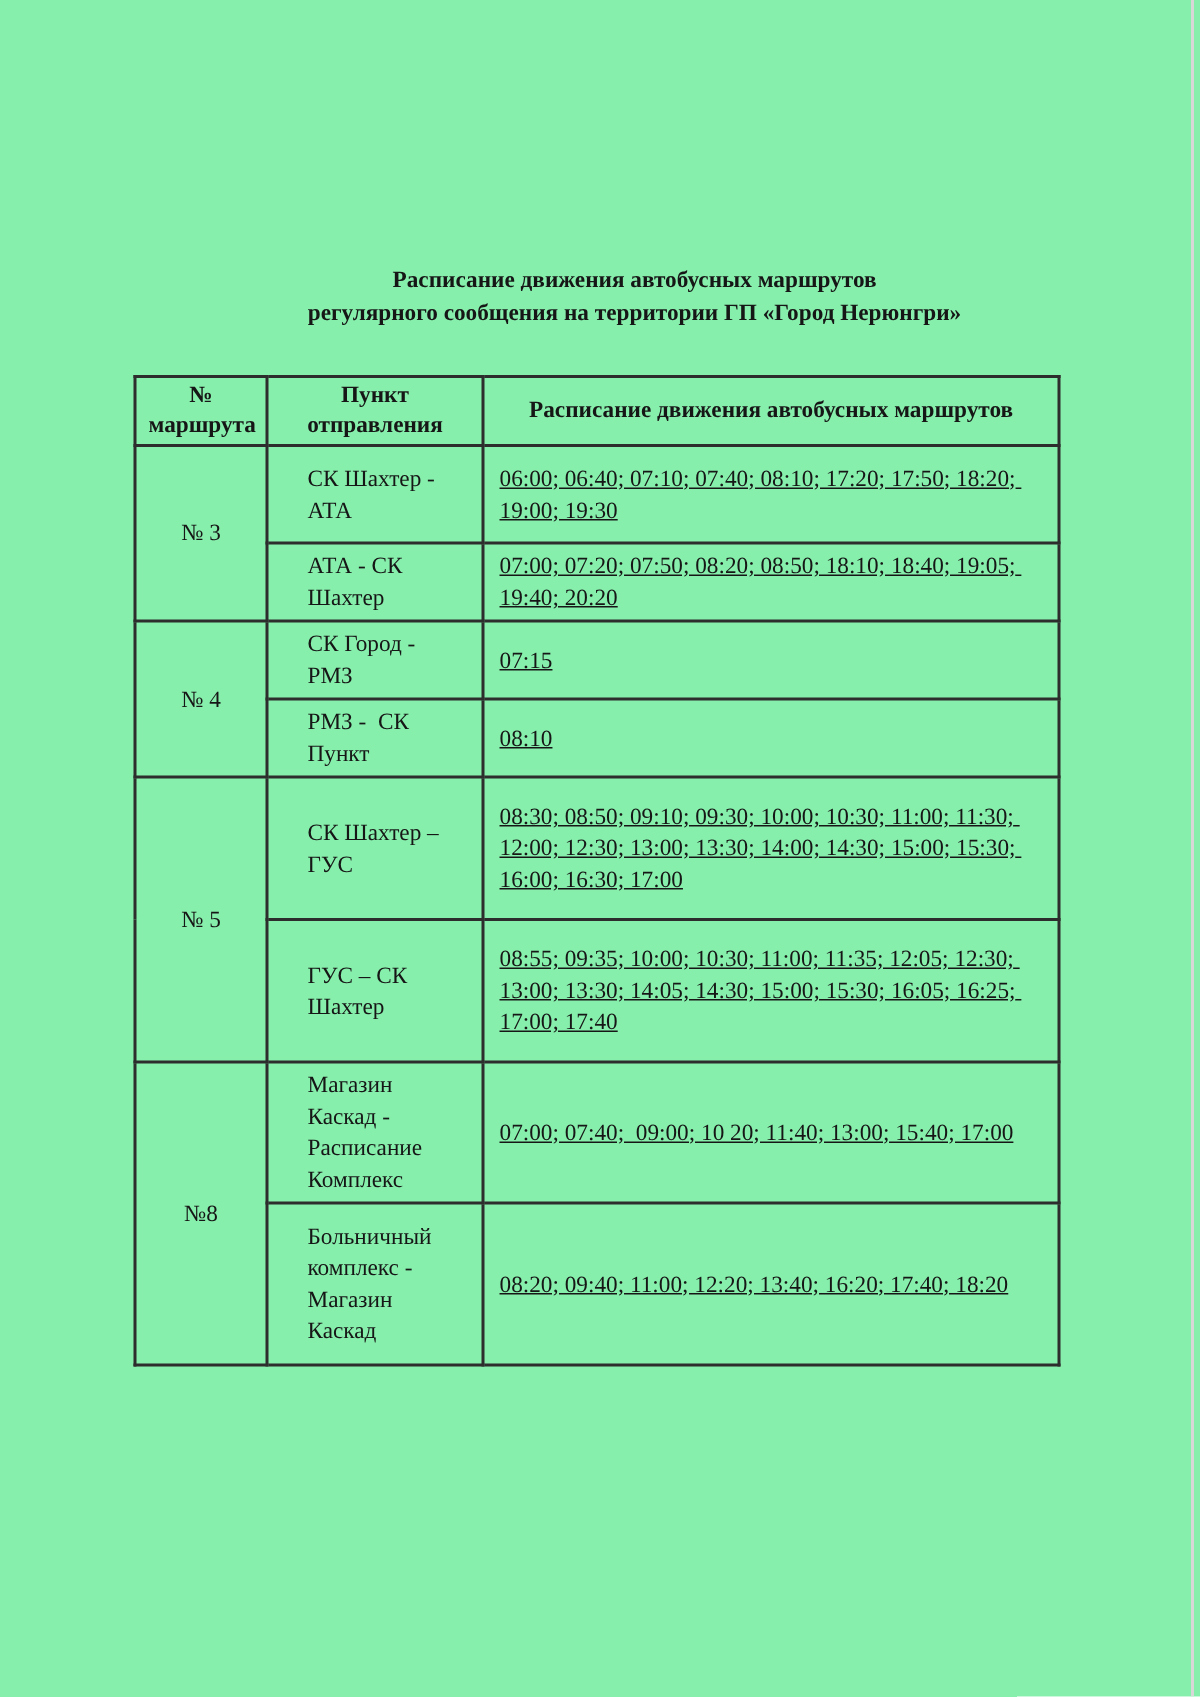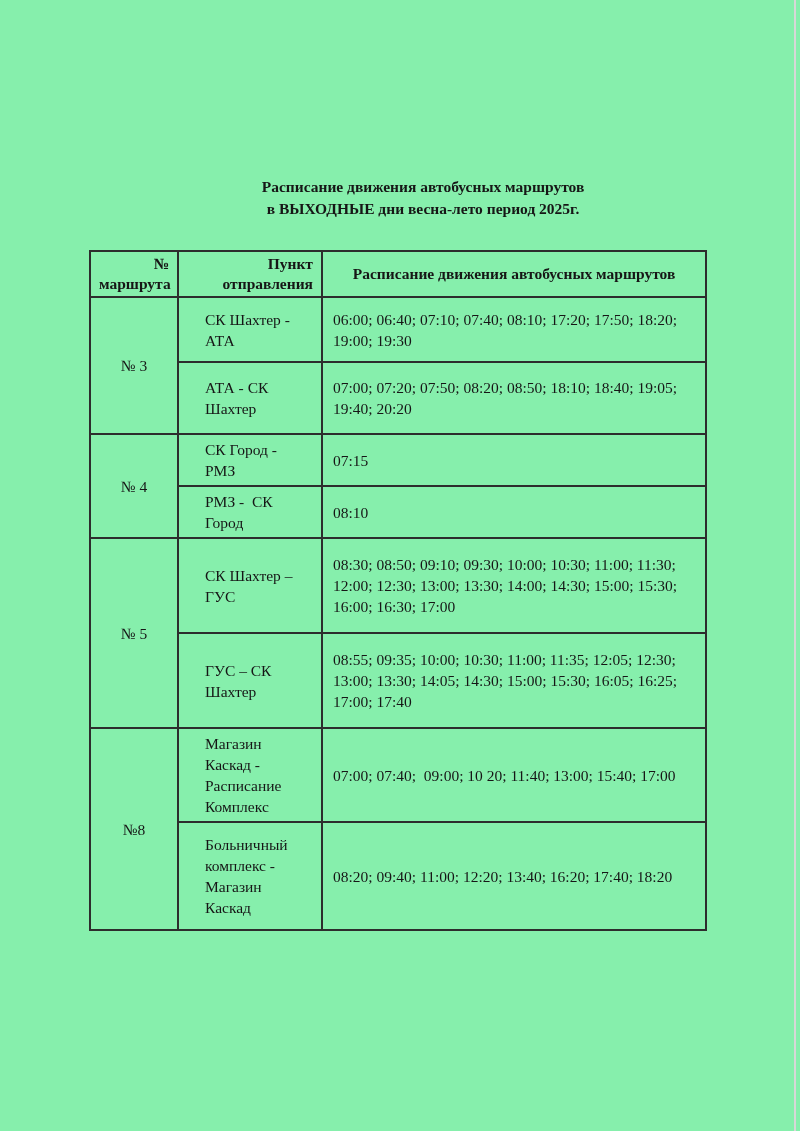--- a/index.html
+++ b/index.html
@@ -47,50 +47,51 @@
   }
   table.schedule th,
   table.schedule td {
     border: 2px solid #2d2d2d;
     vertical-align: middle;
     line-height: 21px;
     overflow: hidden;
   }
   table.schedule th {
     font-weight: bold;
-    text-align: right;
+    text-align: center;
     padding: 2px 8px;
     line-height: 20px;
   }
   table.schedule th.h-times {
     text-align: center;
   }
   td.route {
     text-align: center;
     padding: 4px 4px;
   }
   td.origin {
     padding: 4px 26px;
     white-space: pre-wrap;
   }
   td.times {
     padding: 4px 16px 4px 10px;
     white-space: pre-wrap;
+    text-decoration: underline;
   }
 </style>
 </head>
 <body>
 
 <div class="page">
 
   <div class="edge-artifact"></div>
 
   <div class="doc-title">
     <div>Расписание движения автобусных маршрутов</div>
-    <div>в ВЫХОДНЫЕ дни весна-лето период 2025г.</div>
+    <div>регулярного сообщения на территории ГП «Город Нерюнгри»</div>
   </div>
 
   <table class="schedule">
     <colgroup>
       <col style="width:88px">
       <col style="width:144px">
       <col style="width:384px">
     </colgroup>
     <thead>
       <tr style="height:41px">
@@ -98,31 +99,31 @@
         <th>Пункт отправления</th>
         <th class="h-times">Расписание движения автобусных маршрутов</th>
       </tr>
     </thead>
     <tbody>
       <tr style="height:65px">
         <td class="route" rowspan="2">№ 3</td>
         <td class="origin">СК Шахтер - АТА</td>
         <td class="times">06:00; 06:40; 07:10; 07:40; 08:10; 17:20; 17:50; 18:20; 19:00; 19:30</td>
       </tr>
-      <tr style="height:72px">
+      <tr style="height:52px">
         <td class="origin">АТА - СК Шахтер</td>
         <td class="times">07:00; 07:20; 07:50; 08:20; 08:50; 18:10; 18:40; 19:05; 19:40; 20:20</td>
       </tr>
       <tr style="height:29px">
         <td class="route" rowspan="2">№ 4</td>
         <td class="origin">СК Город - РМЗ</td>
         <td class="times">07:15</td>
       </tr>
       <tr style="height:28px">
-        <td class="origin">РМЗ -  СК Город</td>
+        <td class="origin">РМЗ -  СК Пункт</td>
         <td class="times">08:10</td>
       </tr>
       <tr style="height:95px">
         <td class="route" rowspan="2">№ 5</td>
         <td class="origin">СК Шахтер – ГУС</td>
         <td class="times">08:30; 08:50; 09:10; 09:30; 10:00; 10:30; 11:00; 11:30; 12:00; 12:30; 13:00; 13:30; 14:00; 14:30; 15:00; 15:30; 16:00; 16:30; 17:00</td>
       </tr>
       <tr style="height:95px">
         <td class="origin">ГУС – СК Шахтер</td>
         <td class="times">08:55; 09:35; 10:00; 10:30; 11:00; 11:35; 12:05; 12:30; 13:00; 13:30; 14:05; 14:30; 15:00; 15:30; 16:05; 16:25; 17:00; 17:40</td>

